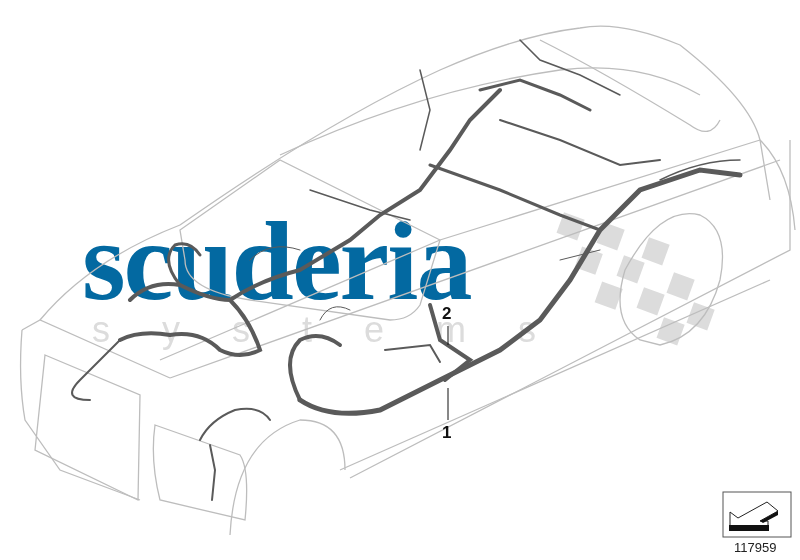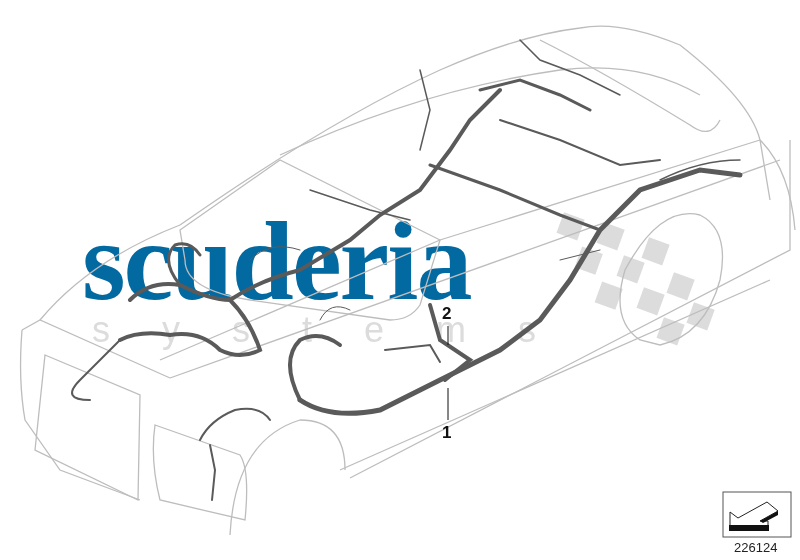--- a/index.html
+++ b/index.html
@@ -99,13 +99,13 @@
     <rect x="723" y="492" width="68" height="45" fill="#fff" stroke="#555" stroke-width="1"></rect>
     <path d="M730 522 L730 512 L738 518 L767 502 L778 511 L760 521 L768 521 L768 530 L730 530 Z" fill="#fff" stroke="#222" stroke-width="1"></path>
     <rect x="729" y="525" width="40" height="6" fill="#111"></rect>
     <path d="M760 521 L778 511 L778 515 L763 523 Z" fill="#111"></path>
   </g>
 </svg>
 
 <div class="callout" style="left:442px; top:305px;">2</div>
 <div class="callout" style="left:442px; top:424px;">1</div>
 
-<div class="diagram-id">226124</div>
+<div class="diagram-id">117959</div>
 
 </body></html>

